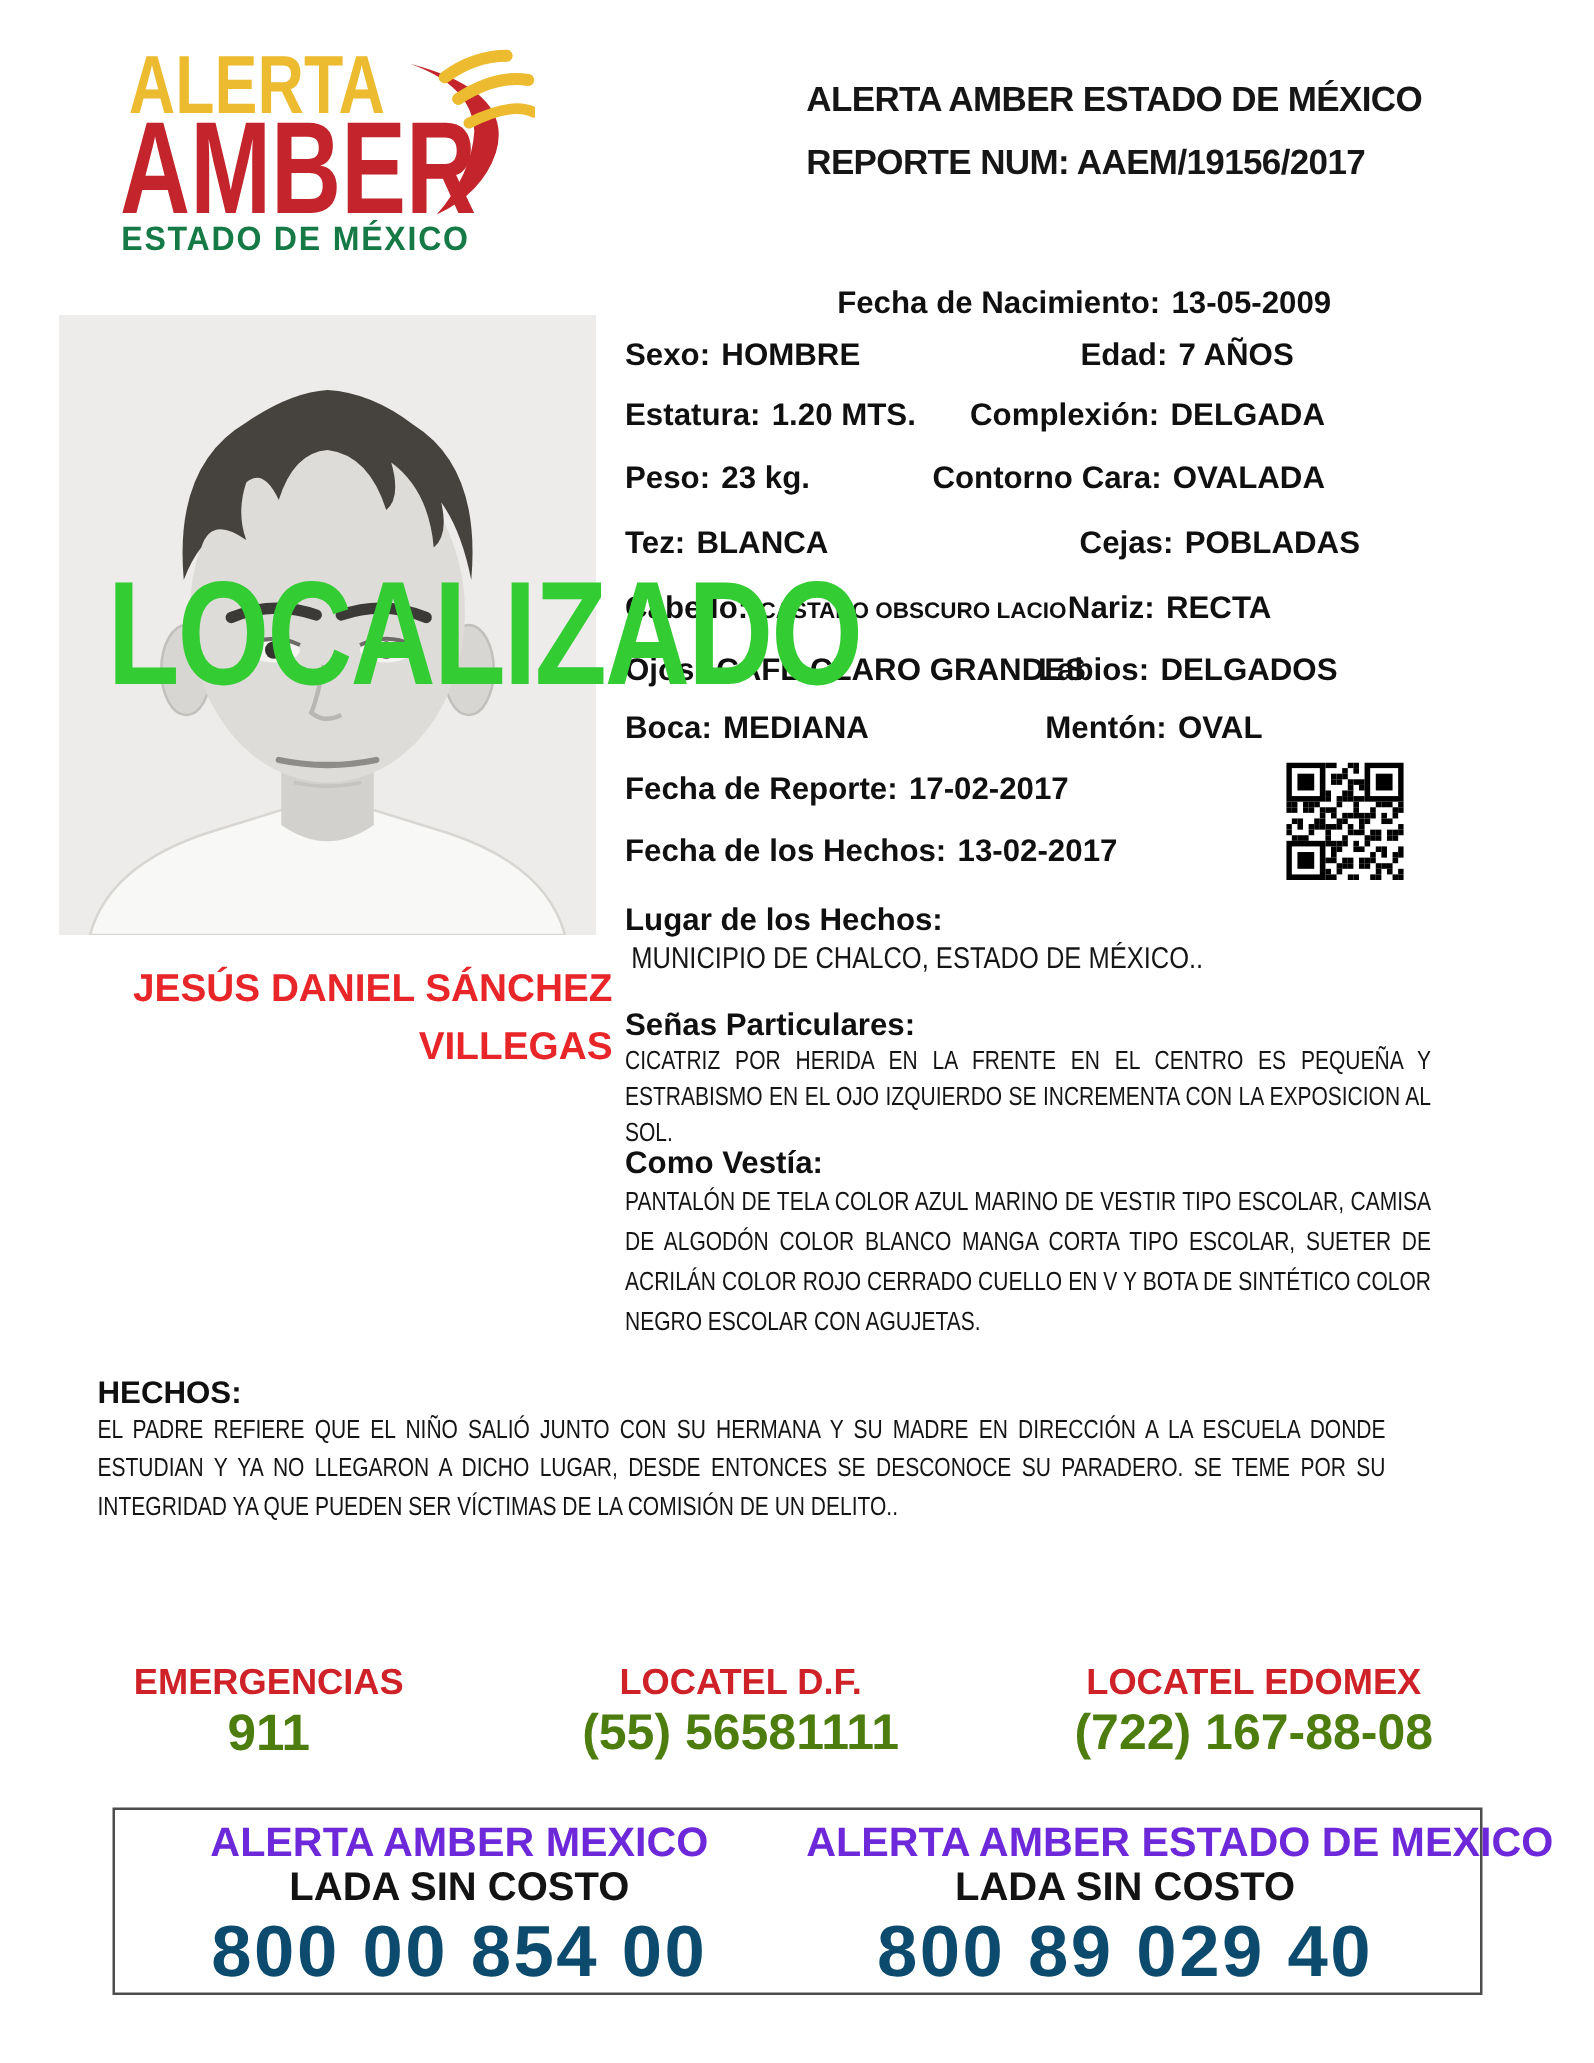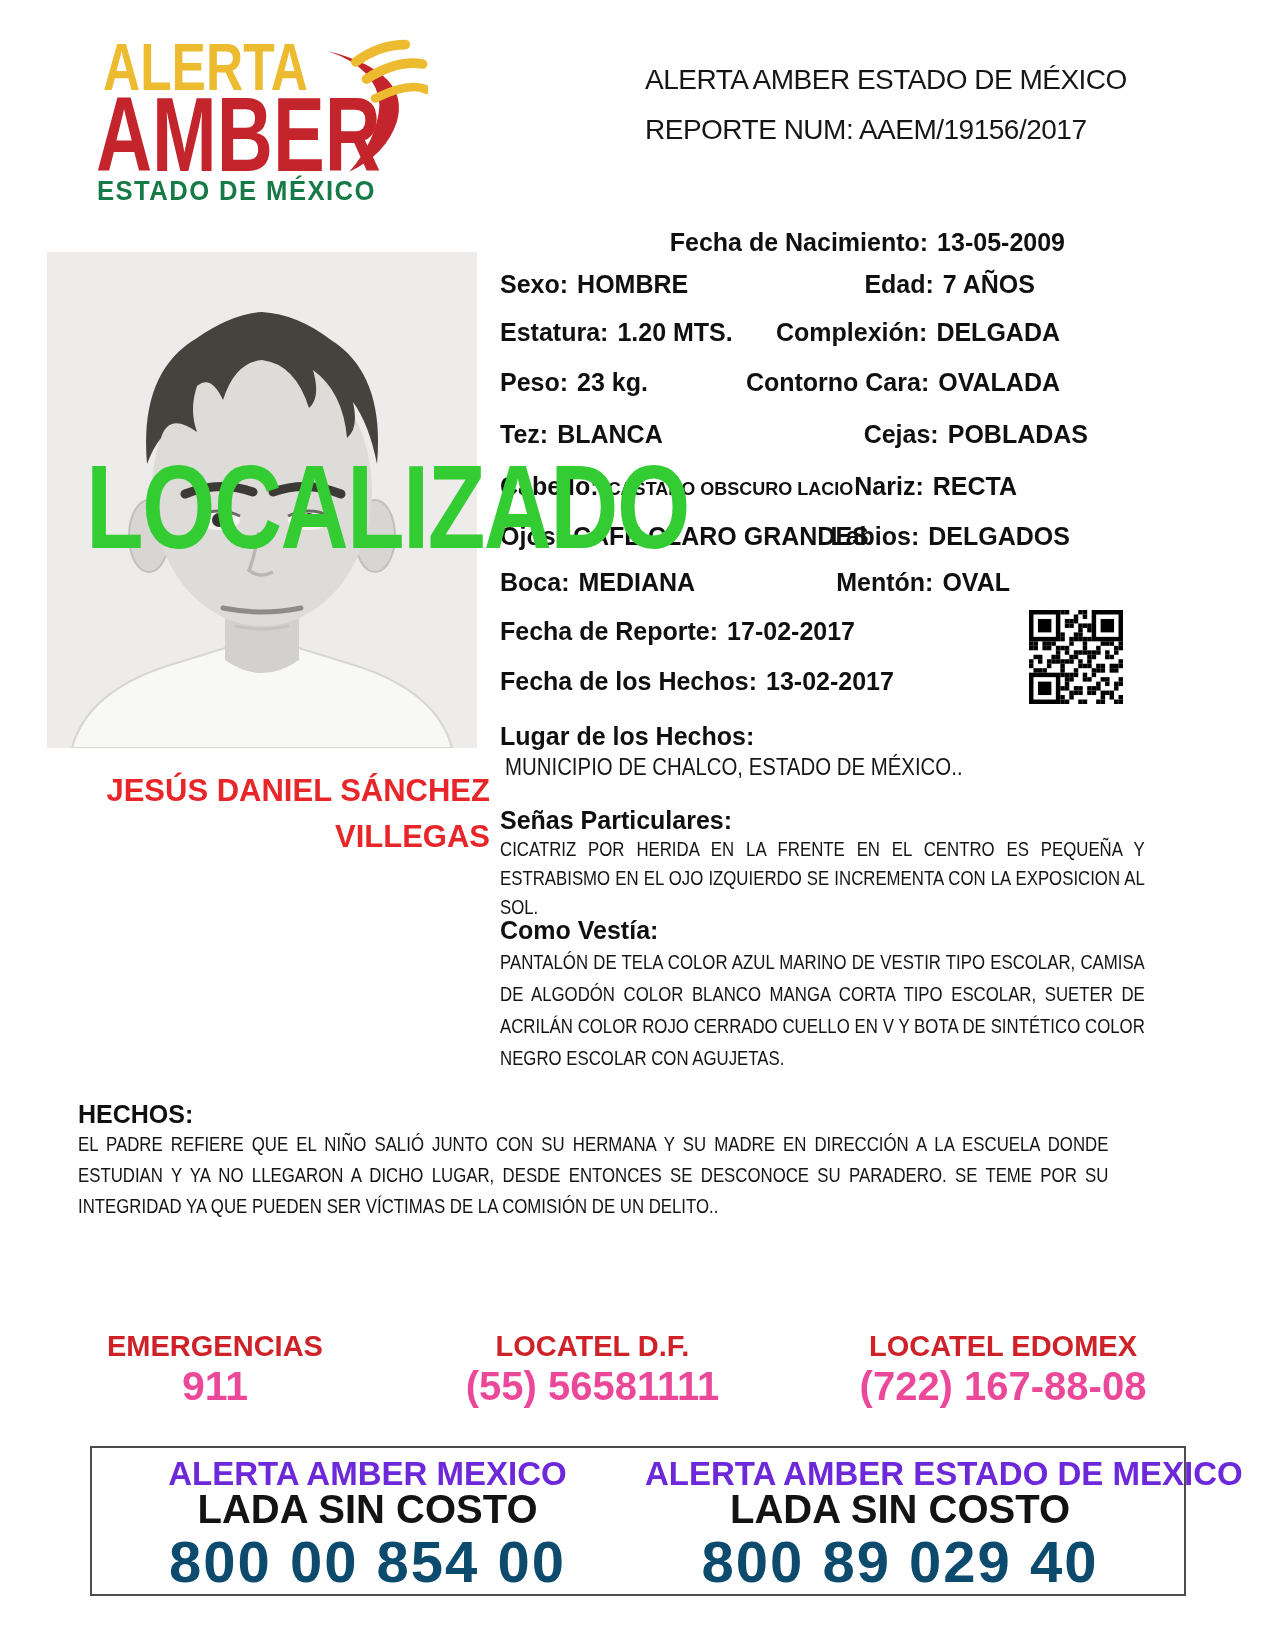--- a/index.html
+++ b/index.html
@@ -5,21 +5,21 @@
   html,body{margin:0;padding:0;background:#ffffff;}
   .page{position:relative;width:1275px;height:1650px;background:#fff;overflow:hidden;
         font-family:"Liberation Sans","DejaVu Sans",sans-serif;color:#111;border-radius:17px;}
   
   .logo-line{position:absolute;font-weight:bold;line-height:1;white-space:pre;transform-origin:left top;}
   .logo-alerta{left:103px;top:34px;font-size:66px;color:#edbb30;transform:scaleX(.78);}
   .logo-amber{left:96px;top:82px;font-size:105px;color:#c4242b;transform:scaleX(.74);}
   .logo-estado{left:97px;top:178px;font-size:27px;color:#157a45;letter-spacing:1.5px;transform:scaleX(.95);}
   .swoosh{position:absolute;left:318px;top:36px;}
   
-  .hd{position:absolute;left:645px;font-weight:normal;font-size:28px;letter-spacing:-.5px;white-space:pre;color:#161616;}
+  .hd{position:absolute;left:645px;font-weight:bold;font-size:28px;letter-spacing:-.5px;white-space:pre;color:#161616;}
   
   .photo{position:absolute;left:47px;top:252px;width:430px;height:496px;}
   .name{position:absolute;left:30px;top:768px;width:460px;text-align:right;
         font-weight:bold;font-size:31px;line-height:46px;color:#e8262a;}
   
   .f{position:absolute;font-weight:bold;font-size:25px;white-space:pre;color:#101010;}
   .f .v{margin-left:9px;}
   .f .v-sm{margin-left:9px;font-size:18px;}
   .fl{left:500px;}
   .fr{text-align:right;}
@@ -31,26 +31,26 @@
   .hechos-label{left:78px;}
   .para-h{left:78px;width:1288px;line-height:31px;}
   
   .watermark{position:absolute;left:86px;top:448px;font-weight:bold;font-size:118px;line-height:1;
              letter-spacing:-2px;color:#33cc33;transform:scaleX(.8);transform-origin:left top;z-index:30;white-space:pre;}
   
   .qr{position:absolute;left:1029px;top:610px;}
   
   .e-col{position:absolute;top:1330px;text-align:center;}
   .e-title{font-weight:bold;font-size:29px;color:#cf2128;line-height:32px;}
-  .e-num{font-weight:bold;font-size:40px;color:#ec4899;line-height:44px;margin-top:2px;white-space:pre;}
+  .e-num{font-weight:bold;font-size:40px;color:#4d7c0f;line-height:44px;margin-top:2px;white-space:pre;}
   
   .fbox{position:absolute;left:90px;top:1446px;width:1092px;height:146px;border:2px solid #4d4d4d;background:#fff;}
   .f-col{position:absolute;top:1456px;text-align:center;}
   .f-title{font-weight:bold;font-size:33px;color:#6d28d9;line-height:36px;white-space:pre;}
-  .f-sub{font-weight:bold;font-size:40px;color:#131313;line-height:34px;}
+  .f-sub{font-weight:bold;font-size:32px;color:#131313;line-height:34px;}
   .f-num{font-weight:bold;font-size:58px;color:#0c4a6e;line-height:60px;margin-top:6px;letter-spacing:2px;white-space:pre;}
 </style>
 </head>
 <body>
 
 <div class="page">
 
   <div>
     <div class="logo-line logo-alerta">ALERTA</div>
     <div class="logo-line logo-amber">AMBER</div>

